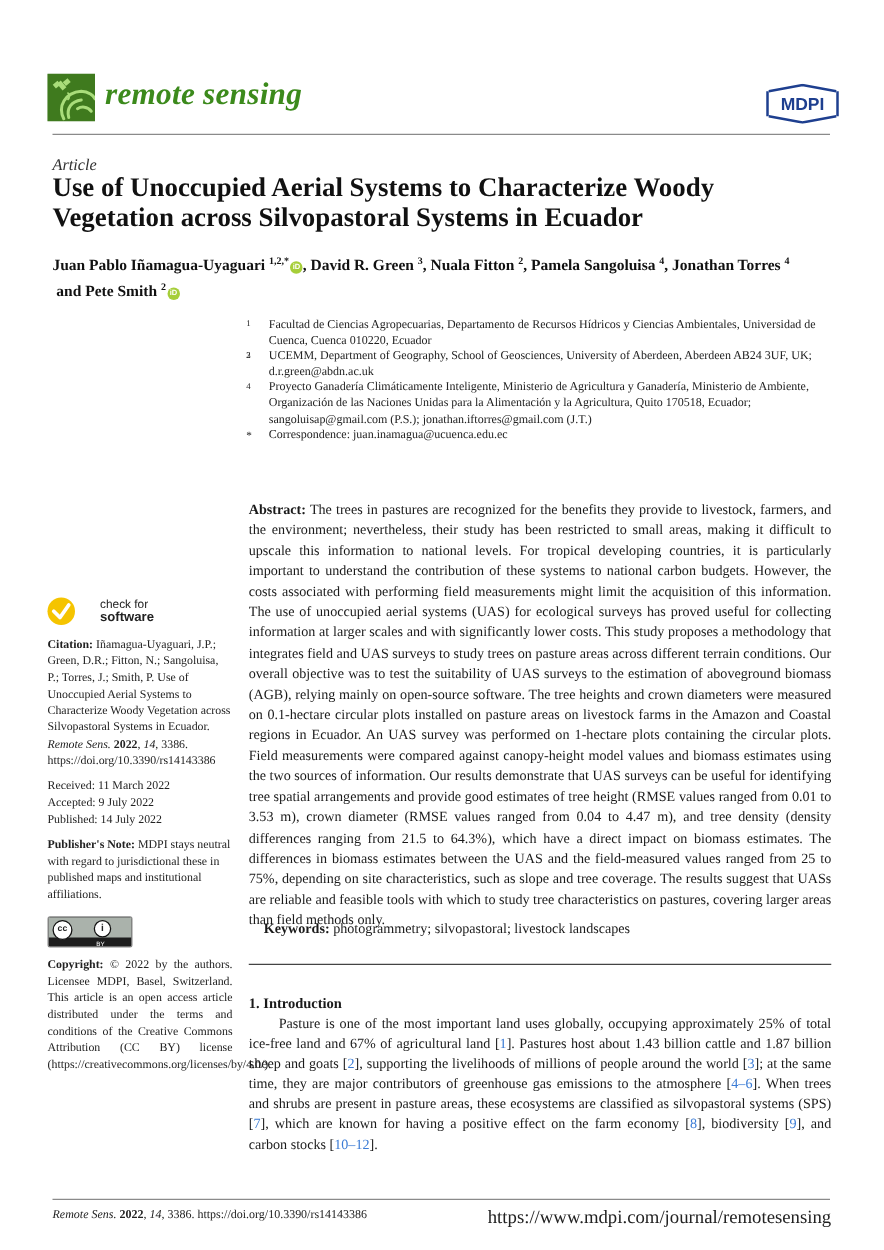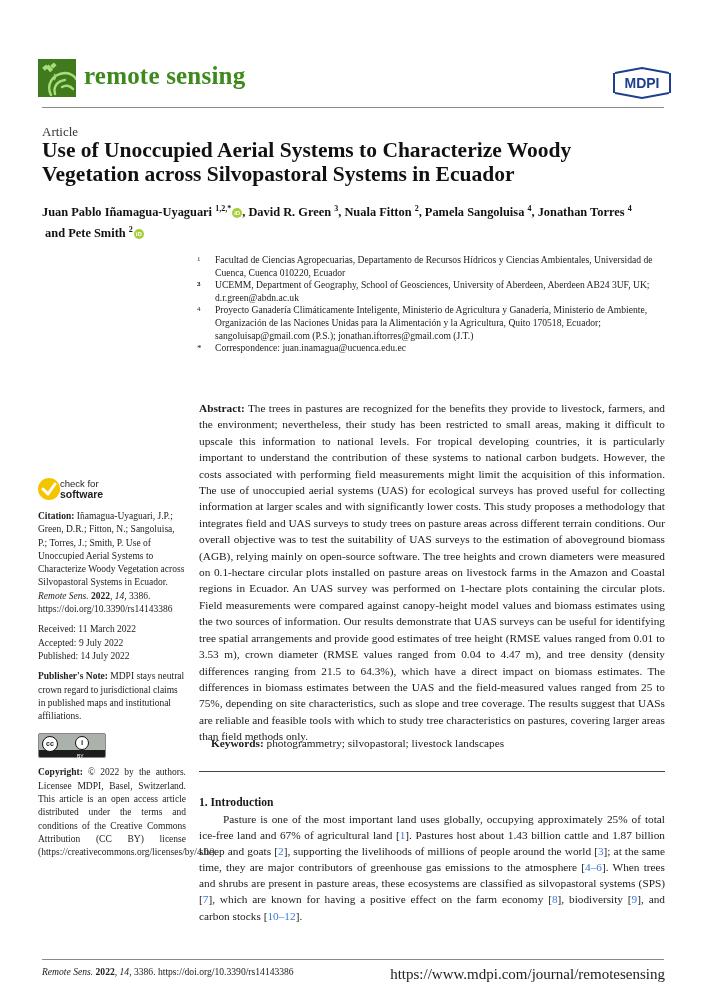--- a/index.html
+++ b/index.html
@@ -4,39 +4,39 @@
 <style>
   html, body { margin: 0; padding: 0; background: #ffffff; }
   body {
     width: 707px; height: 1000px; position: relative; overflow: hidden;
     font-family: "Liberation Serif", "DejaVu Serif", serif; color: #1a1a1a;
   }
   .abs { position: absolute; }
 
   
   #journal-logo { left: 38px; top: 59px; width: 38px; height: 38px; background: #3f7a1e; overflow: hidden; }
-  #journal-name { left: 84px; top: 62px; font-size: 25px; font-weight: bold; color: #3c8a1c; letter-spacing: 0.2px; }
+  #journal-name { left: 84px; top: 62px; font-size: 25px; font-style: italic; font-weight: bold; color: #3c8a1c; letter-spacing: 0.2px; }
   #mdpi-logo { left: 611px; top: 67px; }
   #header-rule { left: 42px; top: 107px; width: 622px; height: 1px; background: #8a8a8a; }
 
-  #article-type { left: 42px; top: 124px; font-size: 13px; color: #333; }
+  #article-type { left: 42px; top: 124px; font-size: 13px; font-style: italic; color: #333; }
   #article-title { left: 42px; top: 138px; width: 620px; font-size: 21.5px; font-weight: bold; line-height: 24px; color: #111; }
 
   #authors { left: 42px; top: 200px; width: 630px; font-size: 12.4px; font-weight: bold; line-height: 18px; color: #111; }
   #authors sup { font-size: 8px; font-weight: bold; }
   .orcid { display: inline-block; width: 10px; height: 10px; border-radius: 50%; background: #a6ce39; color: #fff; font-family: "Liberation Sans", sans-serif; font-size: 6px; line-height: 10px; text-align: center; vertical-align: 1px; font-weight: bold; margin-left: 1px; }
 
   #affiliations { left: 197px; top: 254px; width: 470px; font-size: 9.6px; line-height: 12.6px; color: #222; }
   .aff { position: relative; padding-left: 18px; }
   .aff .num { position: absolute; left: 0; top: -1px; font-size: 7px; }
   .aff .star { position: absolute; left: 0; top: 0; font-size: 9px; }
 
   
   #sidebar { left: 38px; top: 474px; width: 148px; font-size: 9.5px; line-height: 13.3px; color: #222; }
-  .check-updates { display: flex; align-items: center; gap: 0; height: 30px; margin-bottom: 6px; }
+  .check-updates { display: flex; align-items: center; gap: 20px; height: 30px; margin-bottom: 6px; }
   .check-circle { width: 22px; height: 22px; border-radius: 50%; background: #f5c400; position: relative; }
   .check-circle svg { position: absolute; left: 2px; top: 3px; }
   .check-text { font-family: "Liberation Sans", sans-serif; line-height: 10px; color: #222; }
   .check-text .l1 { font-size: 9.5px; }
   .check-text .l2 { font-size: 10.5px; font-weight: bold; }
   .sb-block { margin-bottom: 7px; }
   .sb-block b { font-weight: bold; }
   .cc-badge { width: 66px; height: 23px; background: #1d1d1d; border: 1px solid #888; border-radius: 2px; position: relative; margin: 10px 0 8px 0; }
   .cc-badge .top { position: absolute; left: 0; right: 0; top: 0; height: 16px; background: #aab2ab; }
   .cc-badge .cc { position: absolute; left: 3px; top: 2px; width: 14px; height: 14px; border-radius: 50%; background: #fff; border: 1.5px solid #111; font-family: "Liberation Sans", sans-serif; font-size: 7px; font-weight: bold; line-height: 14px; text-align: center; }
@@ -121,21 +121,21 @@
   </div>
 
 
   <div class="sb-block">
     <div>Received: 11 March 2022</div>
     <div>Accepted: 9 July 2022</div>
     <div>Published: 14 July 2022</div>
   </div>
 
   <div class="sb-block">
-    <b>Publisher's Note:</b><span> MDPI stays neutral crown regard to jurisdictional claims in published maps and institutional affiliations.</span>
+    <b>Publisher's Note:</b><span> MDPI stays neutral with regard to jurisdictional these in published maps and institutional affiliations.</span>
   </div>
 
   <div class="cc-badge">
     <div class="top"></div>
     <div class="cc">cc</div>
     <div class="by">i</div>
     <div class="bylabel">BY</div>
   </div>
 
   <div class="sb-block justify">

